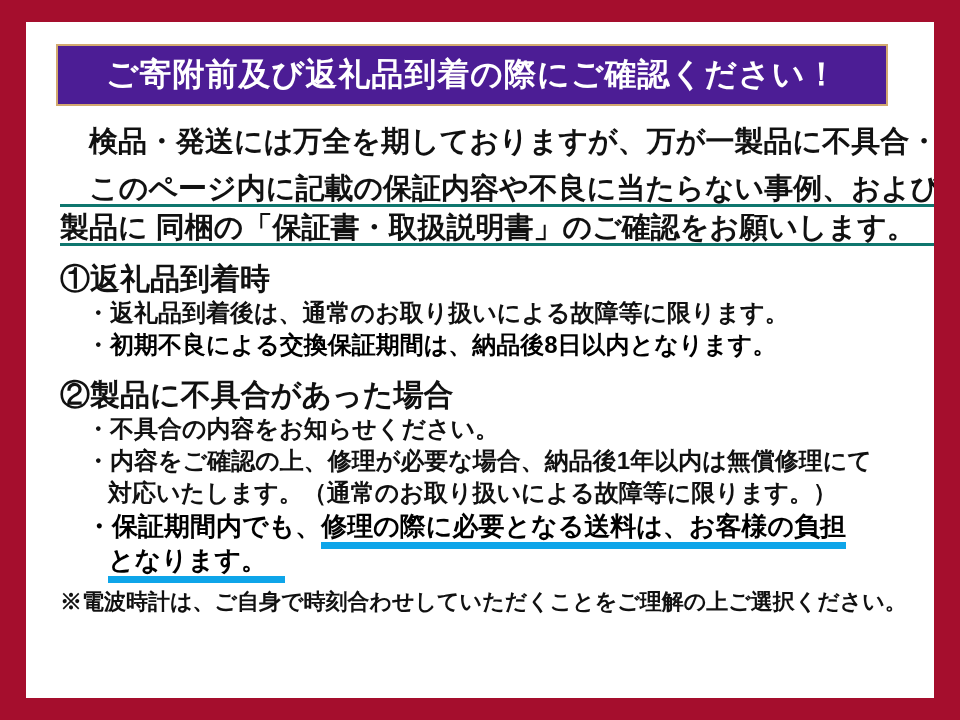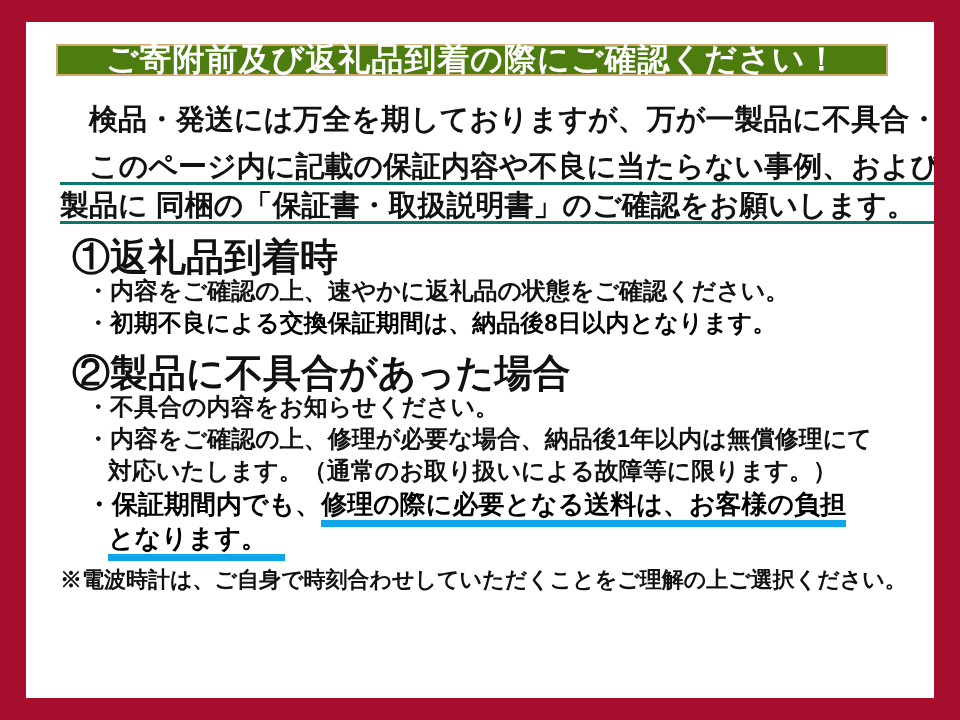--- a/index.html
+++ b/index.html
@@ -15,23 +15,23 @@
     background: #ffffff;
     border-style: solid;
     border-color: #a50e2d;
     border-width: 22px 26px 22px 26px;
     overflow: hidden;
     font-family: "Liberation Sans", sans-serif;
     color: #111111;
   }
   .banner {
     box-sizing: border-box;
-    margin: 22px 46px 12px 30px;
-    height: 32px;
-    background: #4d7c0f;
+    margin: 22px 46px 4px 30px;
+    height: 62px;
+    background: #4c1d95;
     border: 2px solid #d2a96f;
     display: flex;
     align-items: center;
     justify-content: center;
   }
   .banner-title {
     color: #ffffff;
     font-weight: bold;
     font-size: 32px;
     letter-spacing: 1px;
@@ -46,24 +46,23 @@
     line-height: 39px;
     white-space: nowrap;
   }
   .mt8 { margin-top: 8px; }
   .ul-dark {
     border-bottom: 3px solid #0f766e;
     padding-bottom: 0px;
   }
   .heading {
     margin-top: 14px;
-    font-size: 38px;
+    font-size: 30px;
     line-height: 36px;
     white-space: nowrap;
-    margin-left: 12px;
   }
   .heading.s2 { margin-top: 16px; }
   .bullet {
     font-size: 24px;
     line-height: 32px;
     padding-left: 26px;
     white-space: nowrap;
   }
   .cont { padding-left: 48px; }
   .red { color: #000000; }
@@ -100,21 +99,21 @@
       <div class="intro-line mt8">
         <span class="ul-dark">　このページ内に記載の保証内容や不良に当たらない事例、および</span>
       </div>
       <div class="intro-line">
         <span class="ul-dark ul-ext">製品に 同梱の「保証書・取扱説明書」のご確認をお願いします。</span>
       </div>
     </div>
 
     <div class="section">
       <div class="heading">①返礼品到着時</div>
-      <div class="bullet">・内容をご確認の上、速やかに返礼品の状態をご確認ください。</div>
+      <div class="bullet">・返礼品到着後は、通常のお取り扱いによる故障等に限ります。</div>
       <div class="bullet">
         <span>・</span><span class="red">初期不良による交換保証期間は、納品後8日以内となります。</span>
       </div>
     </div>
 
     <div class="section">
       <div class="heading s2">②製品に不具合があった場合</div>
       <div class="bullet">・不具合の内容をお知らせください。</div>
       <div class="bullet">・内容をご確認の上、修理が必要な場合、納品後1年以内は無償修理にて</div>
       <div class="bullet cont">対応いたします。（通常のお取り扱いによる故障等に限ります。）</div>

